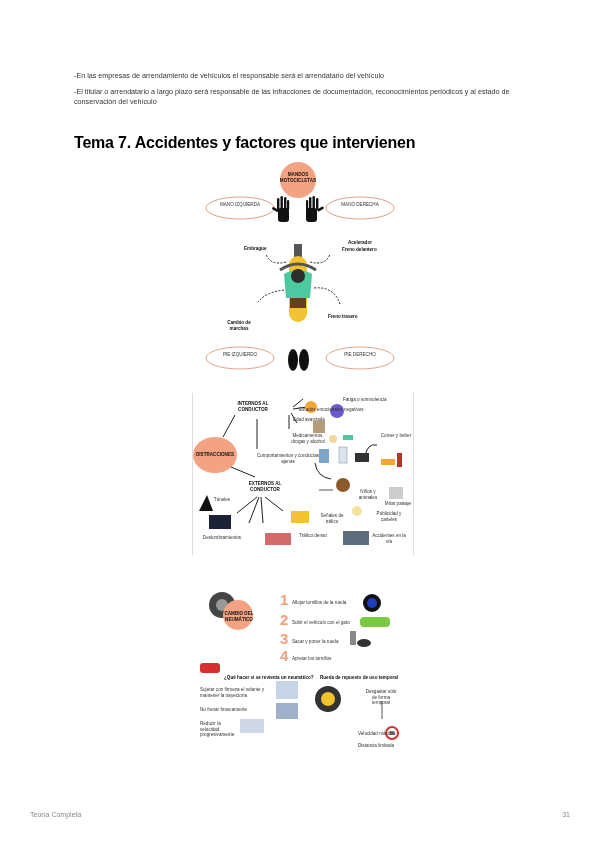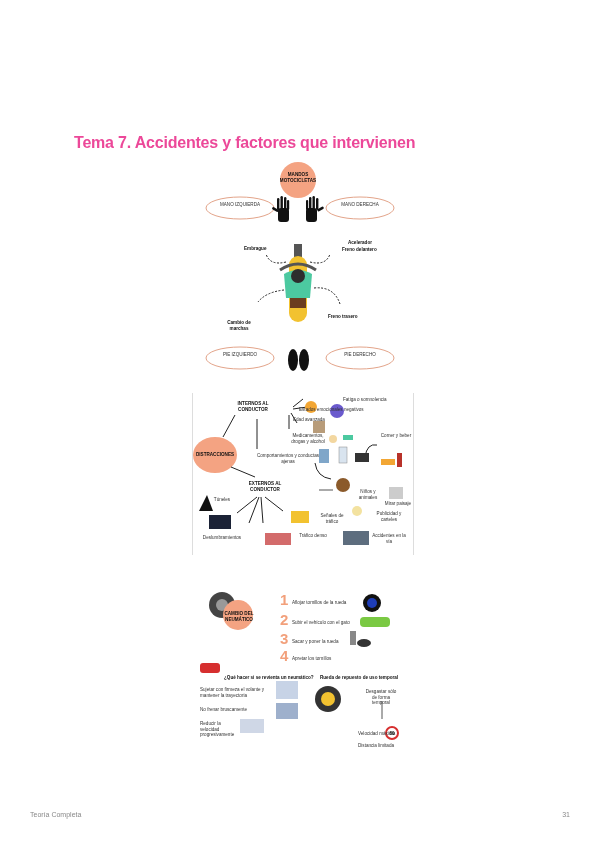--- a/index.html
+++ b/index.html
@@ -1,32 +1,34 @@
 <!DOCTYPE html>
 <html><head>
 <meta charset="utf-8">
 <style>
   html,body{margin:0;padding:0;background:#ffffff;}
   body{width:600px;height:848px;position:relative;overflow:hidden;font-family:"Liberation Sans",sans-serif;color:#222;}
   .bullets{position:absolute;left:74px;top:71px;width:450px;font-size:7.2px;line-height:10.5px;color:#333;}
   .bullets p{margin:0 0 5px 0;}
-  .title{position:absolute;left:74px;top:134px;font-size:16px;font-weight:bold;color:#ec4899;letter-spacing:-0.2px;}
+  .title{position:absolute;left:74px;top:134px;font-size:16px;font-weight:bold;color:#000000;letter-spacing:-0.2px;}
   .fig{position:absolute;}
   .tiny{font-size:4.6px;line-height:5.6px;color:#333;position:absolute;text-align:center;}
   .tinyl{font-size:4.6px;line-height:5.6px;color:#333;position:absolute;}
   .bold{font-weight:bold;color:#111;}
   .footer-left{position:absolute;left:30px;top:811px;font-size:7px;color:#888;}
   .footer-right{position:absolute;right:30px;top:811px;font-size:7px;color:#888;}
   .num{position:absolute;font-weight:bold;color:#f2a07b;font-size:15px;}
   svg{overflow:visible;}
 </style>
 </head>
 <body>
 
 <div class="bullets">
+  <p>-En las empresas de arrendamiento de vehículos el responsable será el arrendatario del vehículo</p>
+  <p>-El titular o arrendatario a largo plazo será responsable de las infracciones de documentación, reconocimientos periódicos y al estado de conservación del vehículo</p>
 </div>
 
 <div class="title">Tema 7. Accidentes y factores que intervienen</div>
 
 <div class="fig" style="left:200px;top:162px;width:200px;height:220px;">
   <svg width="200" height="220">
     <circle cx="98" cy="18" r="18" fill="#f4a382"></circle>
     <ellipse cx="40" cy="46" rx="34" ry="11" fill="none" stroke="#e3a48a" stroke-width="1"></ellipse>
     <ellipse cx="160" cy="46" rx="34" ry="11" fill="none" stroke="#e3a48a" stroke-width="1"></ellipse>
     <g fill="#111">

